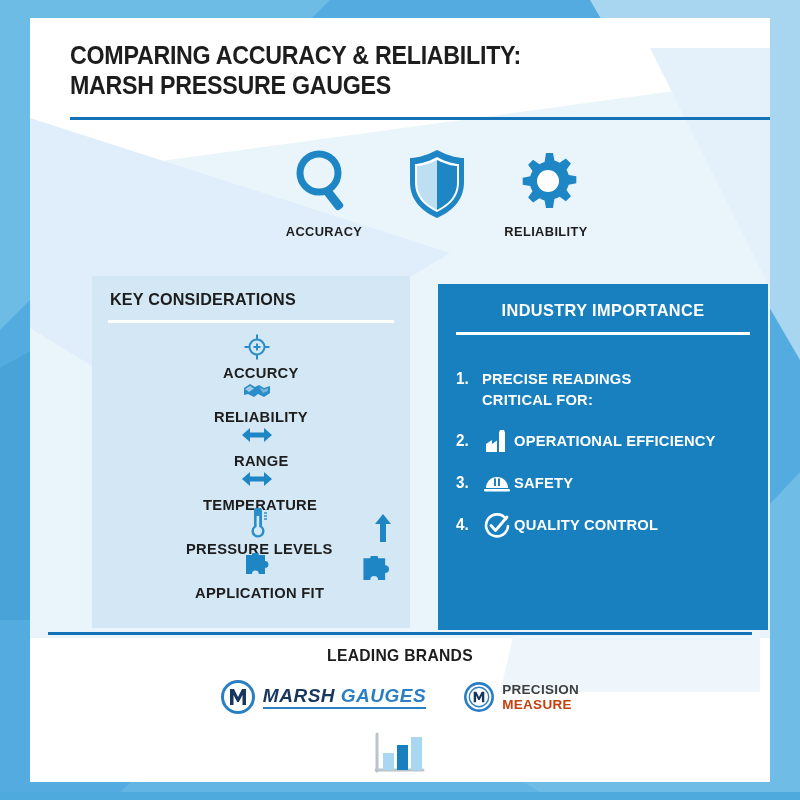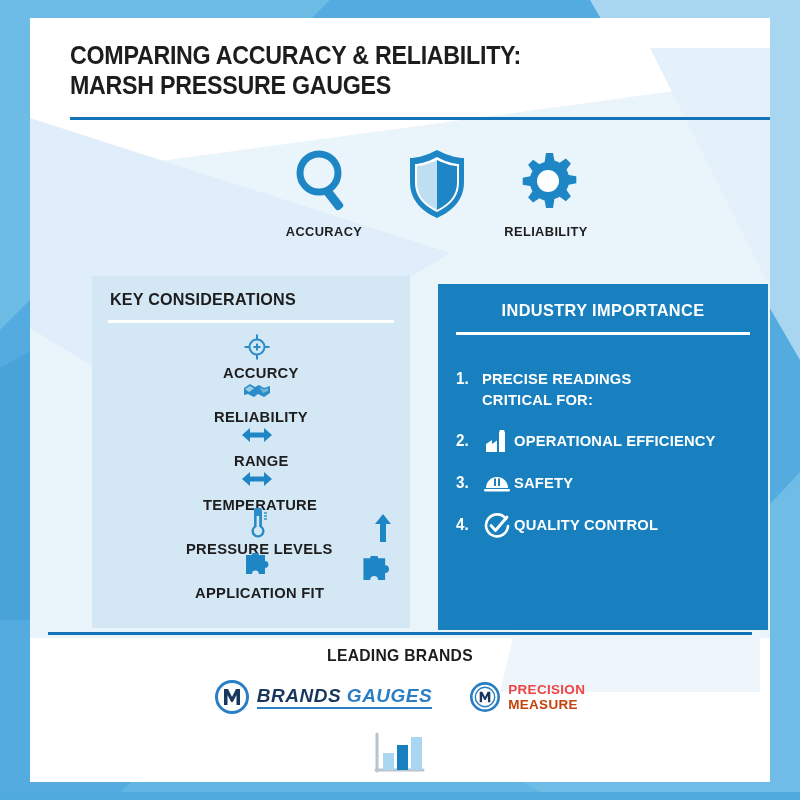--- a/index.html
+++ b/index.html
@@ -109,21 +109,21 @@
               font-weight:bold;font-size:16.5px;letter-spacing:0.3px;color:#1d1d1d;
               transform:scaleX(0.95);}
   .brands{position:absolute;left:0;top:662px;width:740px;
           display:flex;justify-content:center;align-items:center;gap:38px;}
   .brand{display:flex;align-items:center;gap:8px;}
   .bt{line-height:1.0;}
   .bt .l1{font-weight:bold;font-style:italic;font-size:19px;letter-spacing:0.5px;}
   .alpha .l1{color:#17375e;}
   .alpha .l1 em{color:#2a7fc4;font-style:italic;}
   .alpha-underline{height:2px;background:#2a7fc4;margin-top:2px;}
-  .precision .l1{font-style:normal;font-size:13.5px;color:#ef4444;letter-spacing:0.3px;}
+  .precision .l1{font-style:normal;font-size:13.5px;color:#404040;letter-spacing:0.3px;}
   .precision .l2{font-style:normal;font-weight:bold;font-size:13.5px;color:#c2410c;
                  letter-spacing:0.3px;margin-top:1px;}
   .barchart{position:absolute;left:0;top:714px;width:740px;
             display:flex;justify-content:center;}
 </style>
 </head>
 <body>
 
 <div class="canvas">
 
@@ -317,21 +317,21 @@
 
     <div class="brands">
 
       <div class="brand alpha">
         <svg width="34" height="34" viewBox="0 0 34 34">
           <circle cx="17" cy="17" r="15.5" fill="none" stroke="#2a7fc4" stroke-width="3"></circle>
           <path fill="#17375e" d="M9 25 L9 9 L13 9 L17 17 L21 9 L25 9 L25 25 L21.5 25 L21.5 15 L17.8 22 L16.2 22 L12.5 15 L12.5 25 Z"></path>
         </svg>
         <div class="bt">
           <div class="l1">
-            <span>BRANDS</span>
+            <span>MARSH</span>
             <em>GAUGES</em>
           </div>
           <div class="alpha-underline"></div>
         </div>
       </div>
 
       <div class="brand precision">
         <svg width="30" height="30" viewBox="0 0 34 34">
           <circle cx="17" cy="17" r="15.5" fill="none" stroke="#2a7fc4" stroke-width="3"></circle>
           <circle cx="17" cy="17" r="11" fill="none" stroke="#2a7fc4" stroke-width="1.6"></circle>

